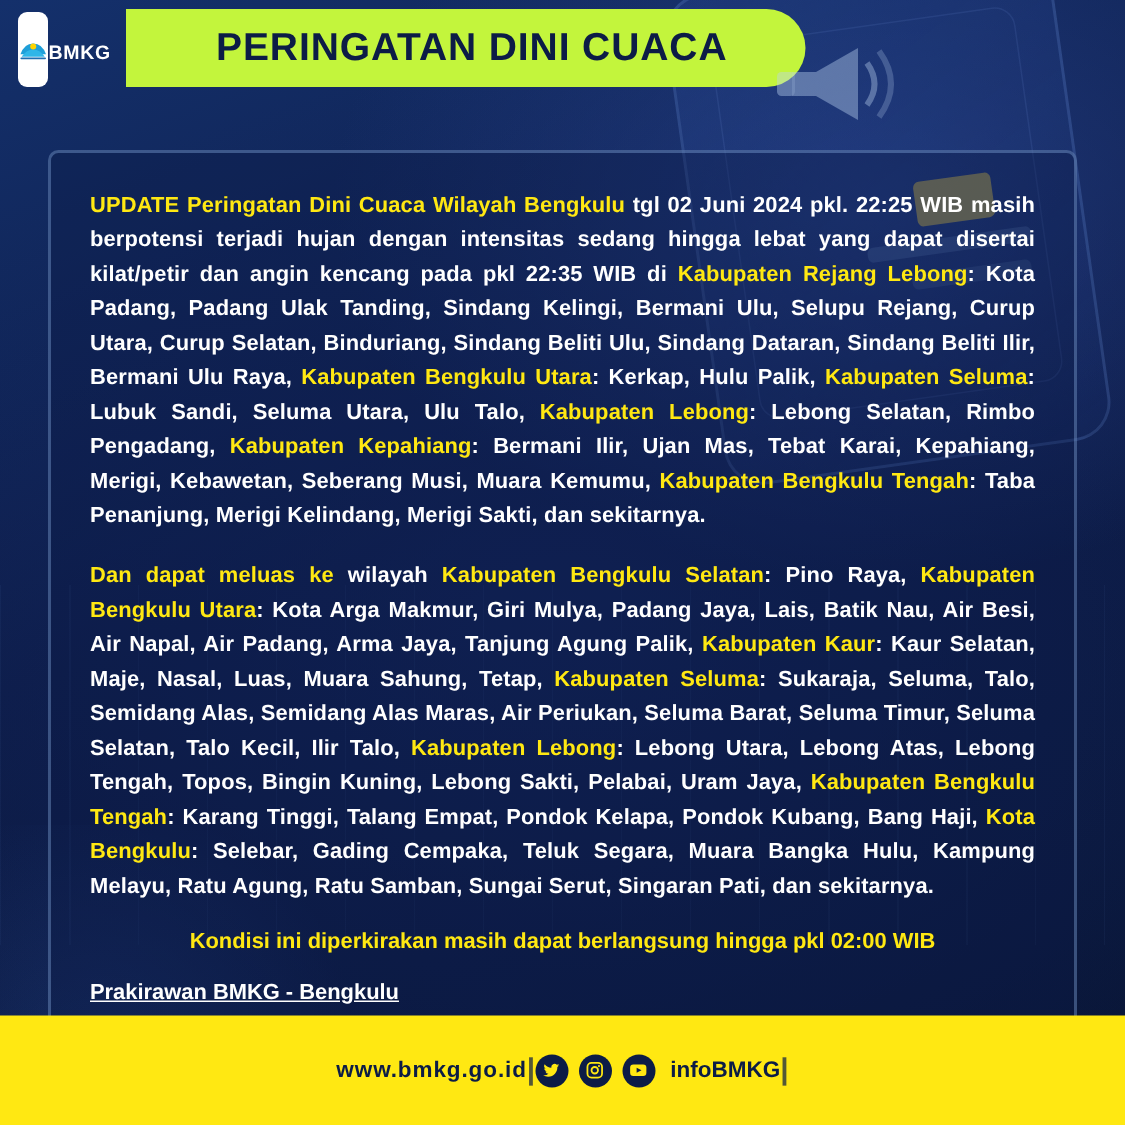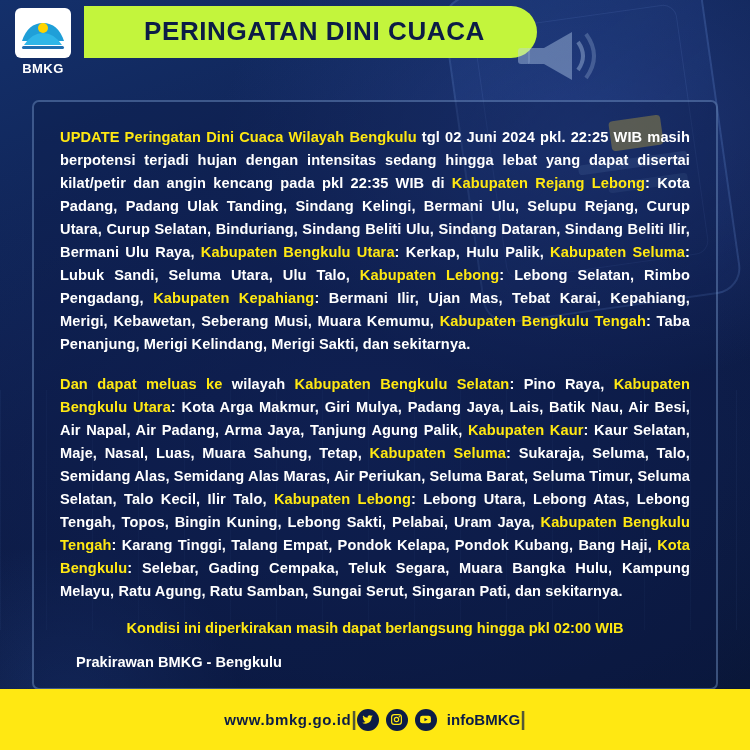--- a/index.html
+++ b/index.html
@@ -81,21 +81,21 @@
     left: 0; top: 0;
     width: 100%; height: 92px;
     display: flex;
     align-items: flex-start;
   }
   .logo-box {
     width: 62px;
     margin-left: 12px;
     margin-top: 8px;
     display: flex;
-    flex-direction: column;
+    flex-direction: row;
     align-items: center;
   }
   .logo-badge {
     width: 56px; height: 50px;
     background: #ffffff;
     border-radius: 6px;
     position: relative;
     display: flex;
     align-items: center;
     justify-content: center;
@@ -156,28 +156,29 @@
     color: #ffe812;
     font-size: 14.6px;
     font-weight: bold;
     margin: 0 0 18px 0;
     text-align: center;
   }
   .sign {
     color: #ffffff;
     font-size: 14.6px;
     font-weight: bold;
-    margin: 16px;
+    margin: 0;
+    text-decoration: underline;
   }
 
   
   .footer {
     position: absolute;
     left: 0; bottom: 0;
-    width: 100%; height: 61px;
+    width: 100%; height: 73px;
     background: #ffe812;
     display: flex;
     align-items: center;
     justify-content: center;
     text-align: center;
   }
   .footer-web {
     color: #0c1c46;
     font-weight: bold;
     font-size: 15px;

